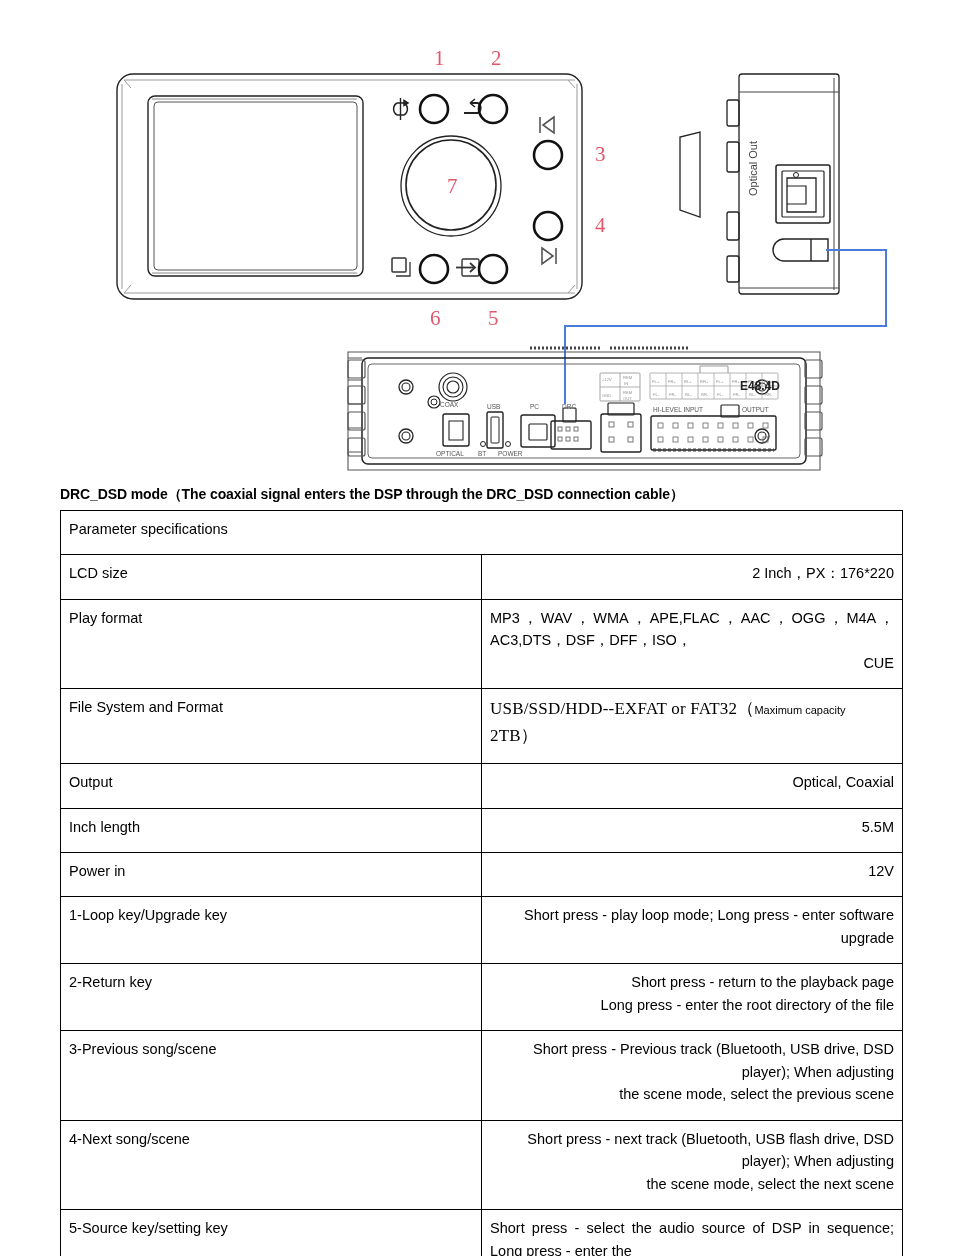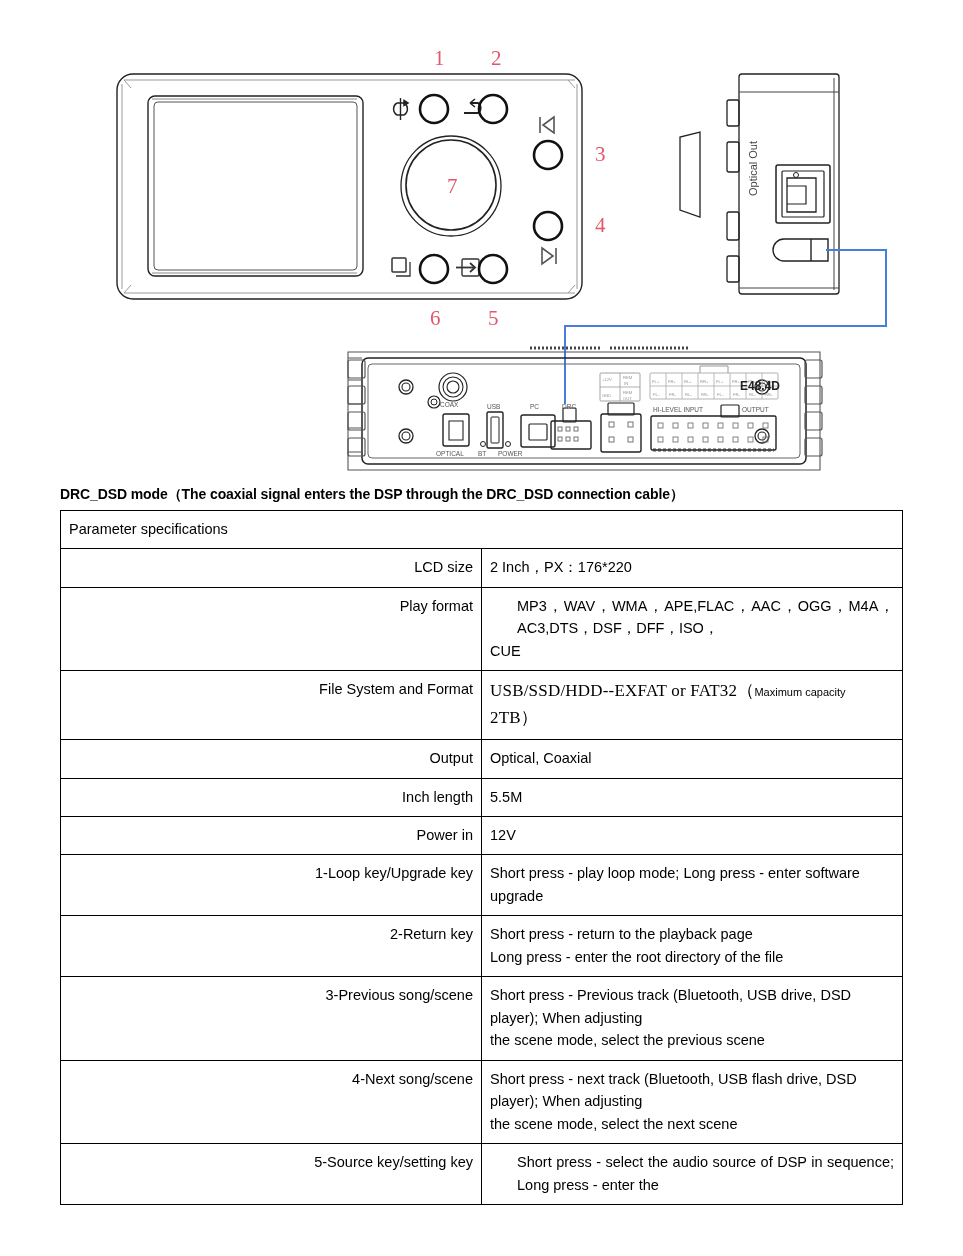--- a/index.html
+++ b/index.html
@@ -50,50 +50,49 @@
   #spec-table {
     position: absolute;
     left: 60px;
     top: 510px;
     width: 843px;
     border-collapse: collapse;
     table-layout: fixed;
   }
   #spec-table td {
     border: 1px solid #000000;
-    padding: 7px 8px 8px 8px;
+    padding: 7px 8px 14px 8px;
     vertical-align: top;
     font-size: 14.5px;
     line-height: 1.55;
   }
-  td.label-col { width: 205px; text-align: right; }
+  td.label-col { width: 205px; }
   td.full-row { }
   td.big-label {
     font-size: 18.5px;
     padding-top: 5px;
     padding-bottom: 5px;
   }
   td.tight {
     padding-top: 5px;
     padding-bottom: 6px;
   }
   .serif-val {
     font-family: "Liberation Serif", serif;
     font-size: 17px;
     letter-spacing: 0.2px;
   }
   .sans-inline {
     font-family: "Liberation Sans", sans-serif;
     font-size: 11px;
   }
-  .val-line { display: block; }
+  .val-line { display: block; text-align: right; }
   .justified {
     text-align: justify;
     text-align-last: left;
-    margin-left: 27px;
   }
 </style>
 </head>
 <body>
 
 <div id="diagram-area">
 
   <svg id="diagram-svg" width="963" height="480" viewBox="0 0 963 480">
 
     <g fill="none" stroke="#222" stroke-width="1.4">

